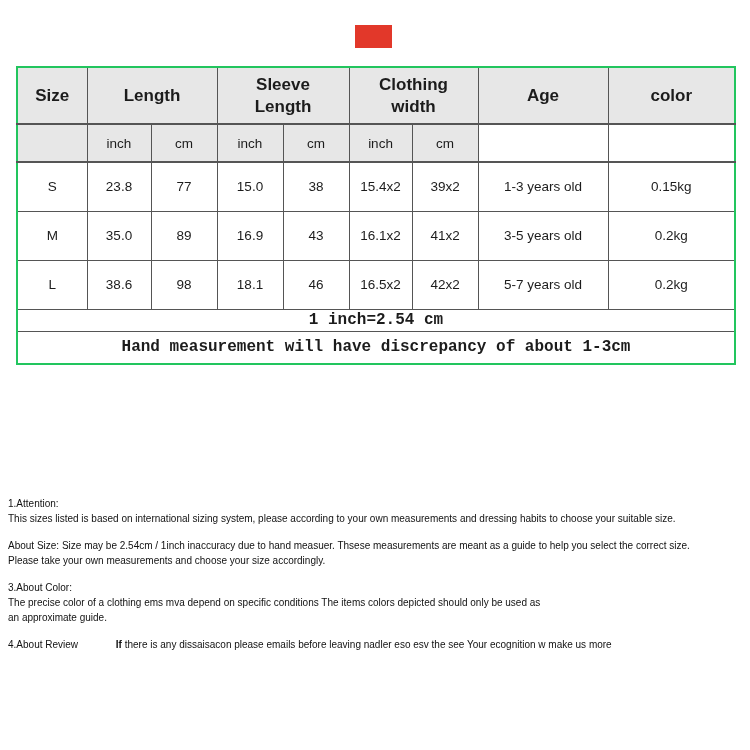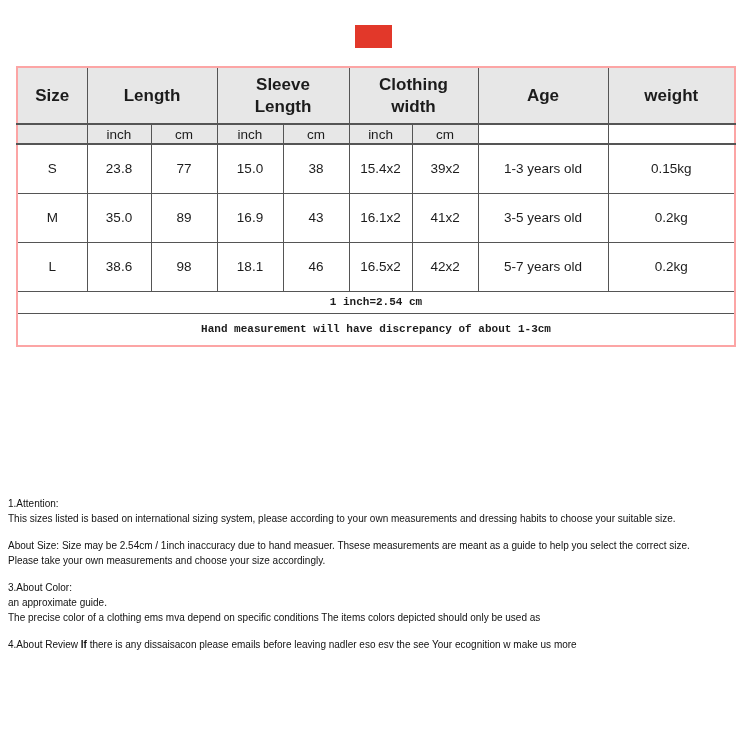--- a/index.html
+++ b/index.html
@@ -21,71 +21,71 @@
     background: #e2382a;
   }
 
   
   table.size-chart {
     position: absolute;
     left: 16px; top: 66px;
     width: 718px;
     border-collapse: collapse;
     table-layout: fixed;
-    border: 2px solid #fca5a5;
+    border: 2px solid #22c55e;
   }
   .size-chart th, .size-chart td {
     border: 1px solid #555555;
     text-align: center;
     vertical-align: middle;
     padding: 0;
     overflow: hidden;
   }
   .size-chart thead th {
     background: #e7e7e7;
     font-size: 17px;
     font-weight: bold;
     height: 57px;
     padding: 2px 10px;
     border-bottom: 2px solid #555555;
     line-height: 1.25;
   }
   .size-chart tr.units td {
     font-size: 13.5px;
-    height: 20px;
+    height: 38px;
     border-bottom: 2px solid #555555;
   }
   .size-chart tr.units td.shaded { background: #e7e7e7; }
   .size-chart tr.data-row td {
     font-size: 13.5px;
     height: 49px;
     background: #ffffff;
   }
   .size-chart tr.data-row.last td { height: 45px; }
   .size-chart tr.note-row td {
     font-family: "Liberation Mono", monospace;
     font-weight: bold;
-    font-size: 11px;
+    font-size: 16px;
     background: #ffffff;
   }
   .size-chart tr.note-row.first td { height: 22px; }
   .size-chart tr.note-row.second td { height: 33px; border-radius: 7px; }
 
   
   .notes {
     position: absolute;
     left: 8px; top: 496px;
     width: 742px;
     font-size: 10px;
     line-height: 15px;
     color: #111111;
   }
   .notes .sec { margin: 0 0 12px 0; }
   .note-line { white-space: nowrap; }
-  .bold-inline { font-weight: bold; }
+  .bold-inline { font-weight: bold; margin-left: 35px; }
 </style>
 </head>
 <body>
 
 <div class="stamp"></div>
 
 <table class="size-chart">
   <colgroup>
     <col style="width:70px">
       <col style="width:64px">
@@ -97,21 +97,21 @@
       <col style="width:130px">
       <col style="width:127px">
   </colgroup>
   <thead>
     <tr>
       <th>Size</th>
       <th colspan="2">Length</th>
       <th colspan="2">Sleeve Length</th>
       <th colspan="2">Clothing width</th>
       <th>Age</th>
-      <th>weight</th>
+      <th>color</th>
     </tr>
   </thead>
   <tbody>
     <tr class="units">
       <td class="shaded"></td>
       <td class="shaded">inch</td>
       <td class="shaded">cm</td>
       <td class="shaded">inch</td>
       <td class="shaded">cm</td>
       <td class="shaded">inch</td>
@@ -165,19 +165,19 @@
   <div class="sec">
     <div class="note-line">1.Attention:</div>
     <div class="note-line">This sizes listed is based on international sizing system, please according to your own measurements and dressing habits to choose your suitable size.</div>
   </div>
   <div class="sec">
     <div class="note-line">About Size: Size may be 2.54cm / 1inch inaccuracy due to hand measuer. Thsese measurements are meant as a guide to help you select the correct size.</div>
     <div class="note-line">Please take your own measurements and choose your size accordingly.</div>
   </div>
   <div class="sec">
     <div class="note-line">3.About Color:</div>
+    <div class="note-line">The precise color of a clothing ems mva depend on specific conditions The items colors depicted should only be used as</div>
     <div class="note-line">an approximate guide.</div>
-    <div class="note-line">The precise color of a clothing ems mva depend on specific conditions The items colors depicted should only be used as</div>
   </div>
   <div class="sec">
     <div class="note-line"><span>4.About Review </span><span class="bold-inline">If</span><span> there is any dissaisacon please emails before leaving nadler eso esv the see Your ecognition w make us more</span></div>
   </div>
 </div>
 
 </body></html>

